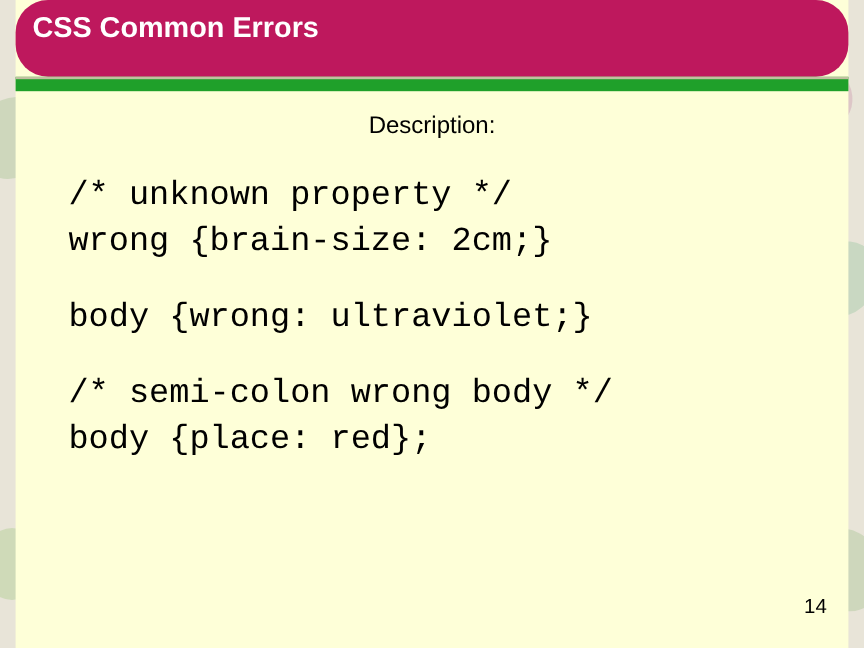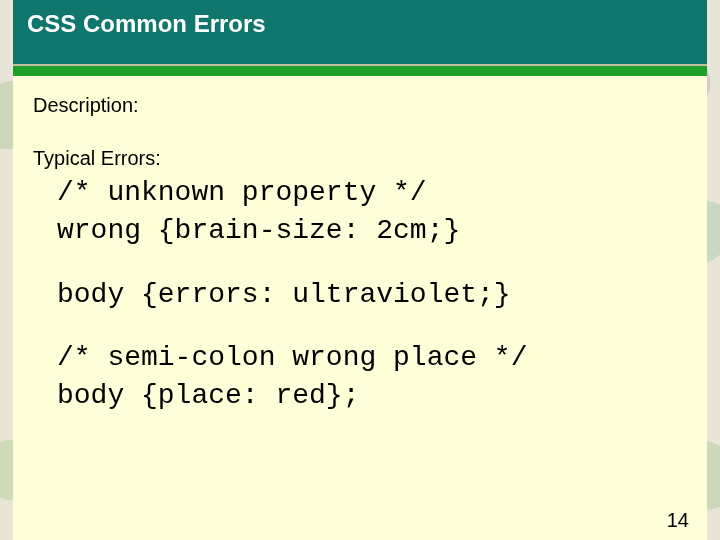--- a/index.html
+++ b/index.html
@@ -31,54 +31,55 @@
     position: absolute;
     left: 13px;
     top: 0;
     width: 694px;
     height: 540px;
     background: #feffd8;
     z-index: 1;
   }
 
   .header-bar {
-    background: #0f766e;
+    background: #be185d;
     height: 64px;
     padding: 10px 14px 0 14px;
+    border-radius: 27px;
   }
   .title {
     color: #ffffff;
     font-size: 24px;
     font-weight: bold;
   }
   .green-bar {
     height: 12px;
     background: #1fa02a;
     border-top: 2px solid #c0c0a0;
   }
 
   .content {
     padding: 16px 20px 0 20px;
     color: #000;
     font-size: 20px;
     line-height: 1.35;
   }
-  .label { margin-bottom: 2px; }
+  .label { margin-bottom: 2px; text-align: center; }
   .indent { margin-left: 24px; }
   .block { margin-bottom: 26px; }
   .mono {
     font-family: "Courier New", Courier, monospace;
     font-size: 28px;
     white-space: pre;
   }
   .page-num {
     position: absolute;
     right: 18px;
-    bottom: 8px;
-    font-size: 20px;
+    bottom: 24px;
+    font-size: 17px;
     color: #000;
   }
 </style>
 </head>
 <body>
 
 <div class="bg-deco">
   <div class="leaf l1"></div>
   <div class="leaf l2"></div>
   <div class="leaf l3"></div>
@@ -94,31 +95,30 @@
   </div>
   <div class="green-bar"></div>
 
   <div class="content">
 
     <div class="block">
       <div class="label">Description:</div>
     </div>
 
     <div class="block">
-      <div class="label">Typical Errors:</div>
       <div class="indent mono">/* unknown property */</div>
       <div class="indent mono">wrong {brain-size: 2cm;}</div>
     </div>
 
     <div class="block">
-      <div class="indent mono">body {errors: ultraviolet;}</div>
+      <div class="indent mono">body {wrong: ultraviolet;}</div>
     </div>
 
     <div class="block">
-      <div class="indent mono">/* semi-colon wrong place */</div>
+      <div class="indent mono">/* semi-colon wrong body */</div>
       <div class="indent mono">body {place: red};</div>
     </div>
 
   </div>
 
   <div class="page-num">14</div>
 
 </div>
 
 </body></html>

